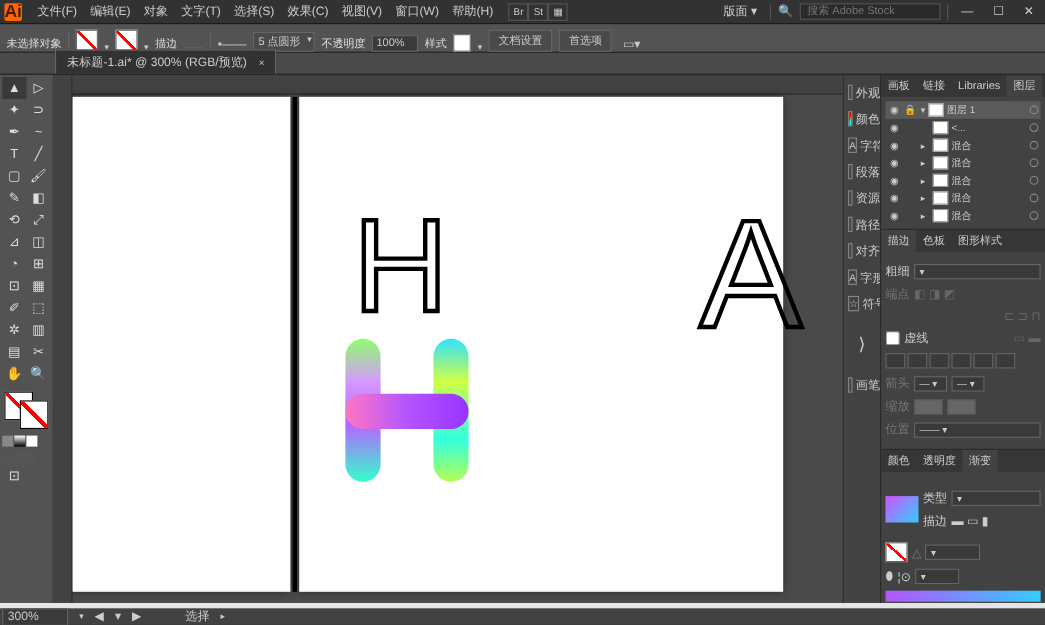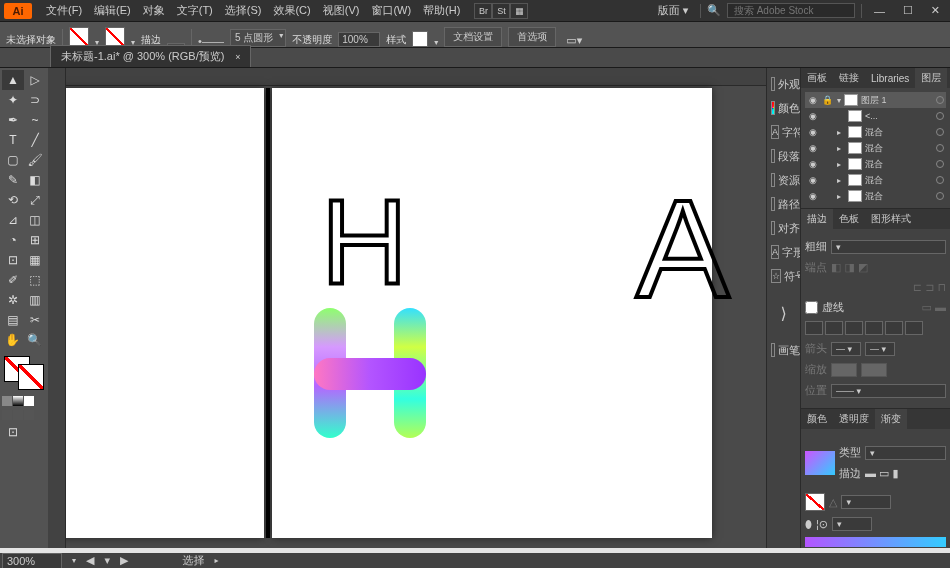--- a/index.html
+++ b/index.html
@@ -1,18 +1,18 @@
 <!DOCTYPE html>
 <html><head>
 <meta charset="utf-8">
 <style>
 *{margin:0;padding:0;box-sizing:border-box;font-family:"Microsoft YaHei",Arial,sans-serif;font-size:11px;color:#ccc;user-select:none}
 body{width:950px;height:568px;background:#323232;overflow:hidden;position:relative}
 .menubar{height:22px;background:#323232;display:flex;align-items:center;padding:0 4px;border-bottom:1px solid #1a1a1a}
-.menubar .logo{width:28px;height:16px;background:#ff6600;border-radius:2px;display:flex;align-items:center;justify-content:center;color:#4d1a00;font-weight:bold;margin-right:8px;font-size:11px}
+.menubar .logo{width:16px;height:16px;background:#ff6600;border-radius:2px;display:flex;align-items:center;justify-content:center;color:#4d1a00;font-weight:bold;margin-right:8px;font-size:16px}
 .menubar .mitem{padding:0 6px;cursor:pointer;font-size:11px}
 .menubar .right{margin-left:auto;display:flex;align-items:center;gap:6px}
 .menubar .icon-btn{width:18px;height:16px;border:1px solid #555;display:flex;align-items:center;justify-content:center;font-size:9px}
 .menubar .search{background:#2a2a2a;border:1px solid #555;padding:1px 6px;width:128px;font-size:10px;color:#888}
 .menubar .sep{width:1px;height:14px;background:#555}
 .optbar{height:26px;background:#535353;display:flex;align-items:flex-end;padding:0 6px;gap:6px;border-bottom:1px solid #1a1a1a}
 .optbar .lbl{font-size:10px;color:#ddd}
 .optbar .swatch{width:20px;height:20px;border:1px solid #666;position:relative}
 .optbar .swatch.nofill::after{content:"";position:absolute;inset:0;background:linear-gradient(to top right,transparent 45%,red 45%,red 55%,transparent 55%)}
 .optbar .swatch.white{background:#fff}
@@ -406,15 +406,15 @@
 
   </div>
 </div>
 
 <div class="status">
   <input class="zoom" value="300%" style="">
   <span style="font-size:8px">▾</span>
   <span>◀</span>
   <span>▾</span>
   <span>▶</span>
-  <span style="margin-left:44px">选择</span>
+  <span style="margin-left:30px">选择</span>
   <span style="font-size:8px">▸</span>
 </div>
 
 </body></html>

